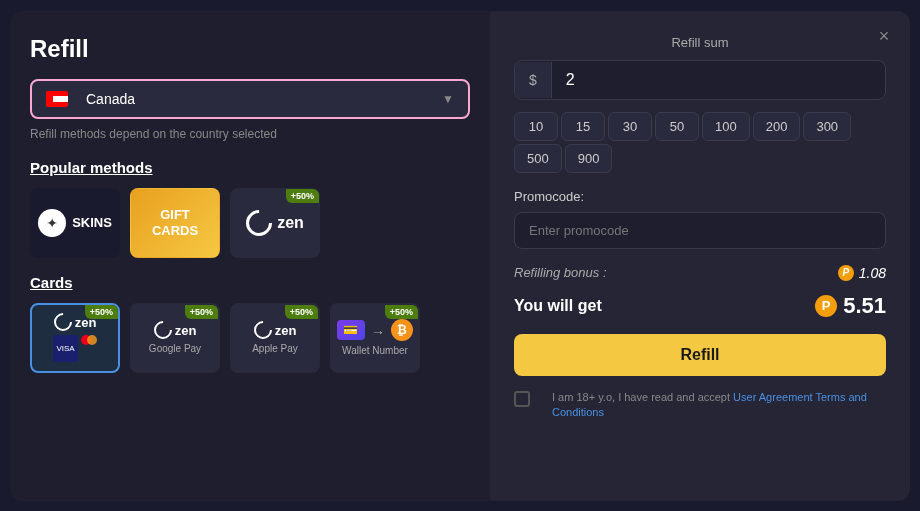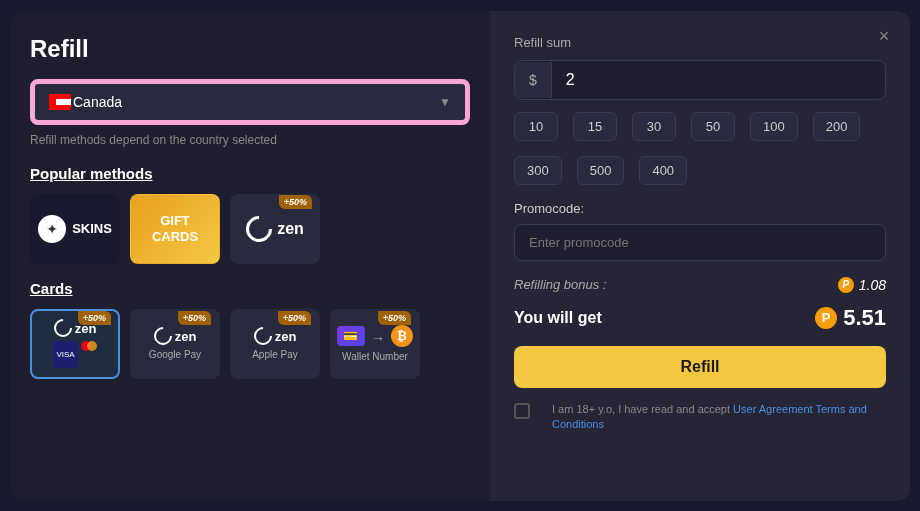--- a/index.html
+++ b/index.html
@@ -54,26 +54,26 @@
     .page-title {
       font-size: 24px;
       font-weight: bold;
       margin-bottom: 16px;
       color: #fff;
     }
     .country-selector {
       display: flex;
       align-items: center;
       background: #2a2a3e;
-      border: 5px solid #f9a8d4;
+      border: 2px solid #f9a8d4;
       border-radius: 8px;
       padding: 10px 14px;
       cursor: pointer;
       margin-bottom: 8px;
-      gap: 2px;
+      gap: 18px;
     }
     .country-flag {
       width: 22px;
       height: 16px;
       border-radius: 2px;
       background: linear-gradient(to bottom, #ff0000 33%, #ffffff 33%, #ffffff 66%, #ff0000 66%);
       position: relative;
       overflow: hidden;
     }
     .country-flag::before {
@@ -118,28 +118,27 @@
       align-items: center;
       justify-content: center;
       cursor: pointer;
       position: relative;
       border: 1px solid transparent;
       transition: border-color 0.2s;
     }
     .badge-50 {
       position: absolute;
       top: 0;
-      right: 7px;
-      background: #a16207;
+      right: 0;
+      background: #4d7c0f;
       color: #fff;
       font-size: 9px;
       font-weight: bold;
       padding: 2px 5px;
       border-radius: 0 6px 0 6px;
-      font-style: italic;
     }
     .skins-card {
       background: #1a1a2e;
     }
     .skins-content {
       display: flex;
       align-items: center;
       gap: 6px;
     }
     .cs-icon {
@@ -302,20 +301,21 @@
       justify-content: center;
       font-size: 12px;
       font-weight: bold;
       color: #fff;
     }
     
     .refill-sum-label {
       font-size: 13px;
       color: #aaa;
       margin-bottom: 10px;
+      text-align: center;
     }
     .amount-input-row {
       display: flex;
       align-items: center;
       background: #1e1e2e;
       border: 1px solid #3a3a4e;
       border-radius: 8px;
       margin-bottom: 12px;
       overflow: hidden;
     }
@@ -331,21 +331,21 @@
       background: transparent;
       border: none;
       color: #fff;
       font-size: 16px;
       padding: 10px 14px;
       outline: none;
     }
     .quick-amounts {
       display: flex;
       flex-wrap: wrap;
-      gap: 15px;
+      gap: 3px;
       margin-bottom: 16px;
     }
     .qa-btn {
       background: #2a2a3e;
       border: 1px solid #3a3a4e;
       color: #ccc;
       border-radius: 6px;
       padding: 6px 12px;
       font-size: 13px;
       cursor: pointer;
@@ -569,21 +569,21 @@
 
     <div class="quick-amounts">
       <button class="qa-btn">10</button>
       <button class="qa-btn">15</button>
       <button class="qa-btn">30</button>
       <button class="qa-btn">50</button>
       <button class="qa-btn">100</button>
       <button class="qa-btn">200</button>
       <button class="qa-btn">300</button>
       <button class="qa-btn">500</button>
-      <button class="qa-btn">400</button>
+      <button class="qa-btn">900</button>
     </div>
 
     <div class="promo-label">Promocode:</div>
     <input class="promo-input" type="text" placeholder="Enter promocode" style="">
 
     <div class="bonus-row">
       <span class="bonus-label">Refilling bonus :</span>
       <div class="bonus-value">
         <div class="p-coin">P</div>
         <span>1.08</span>

